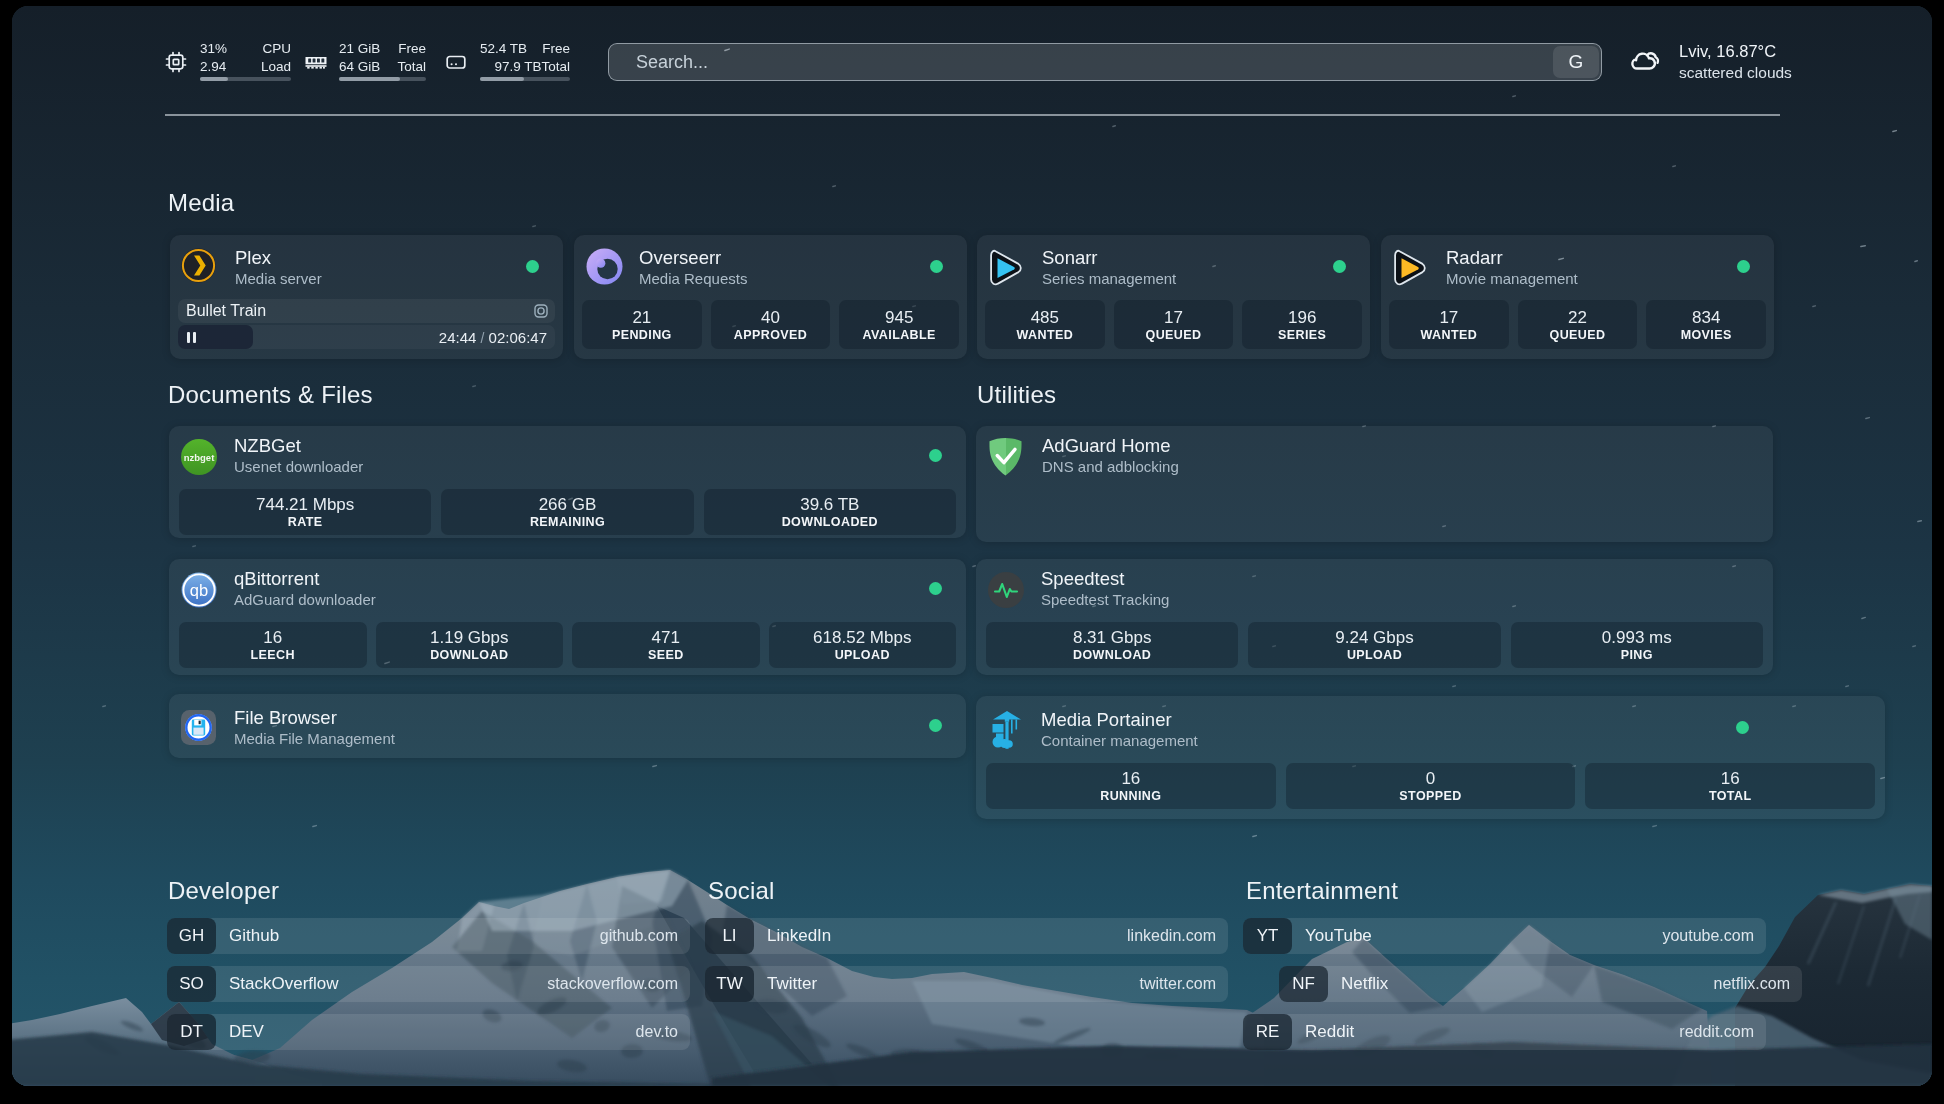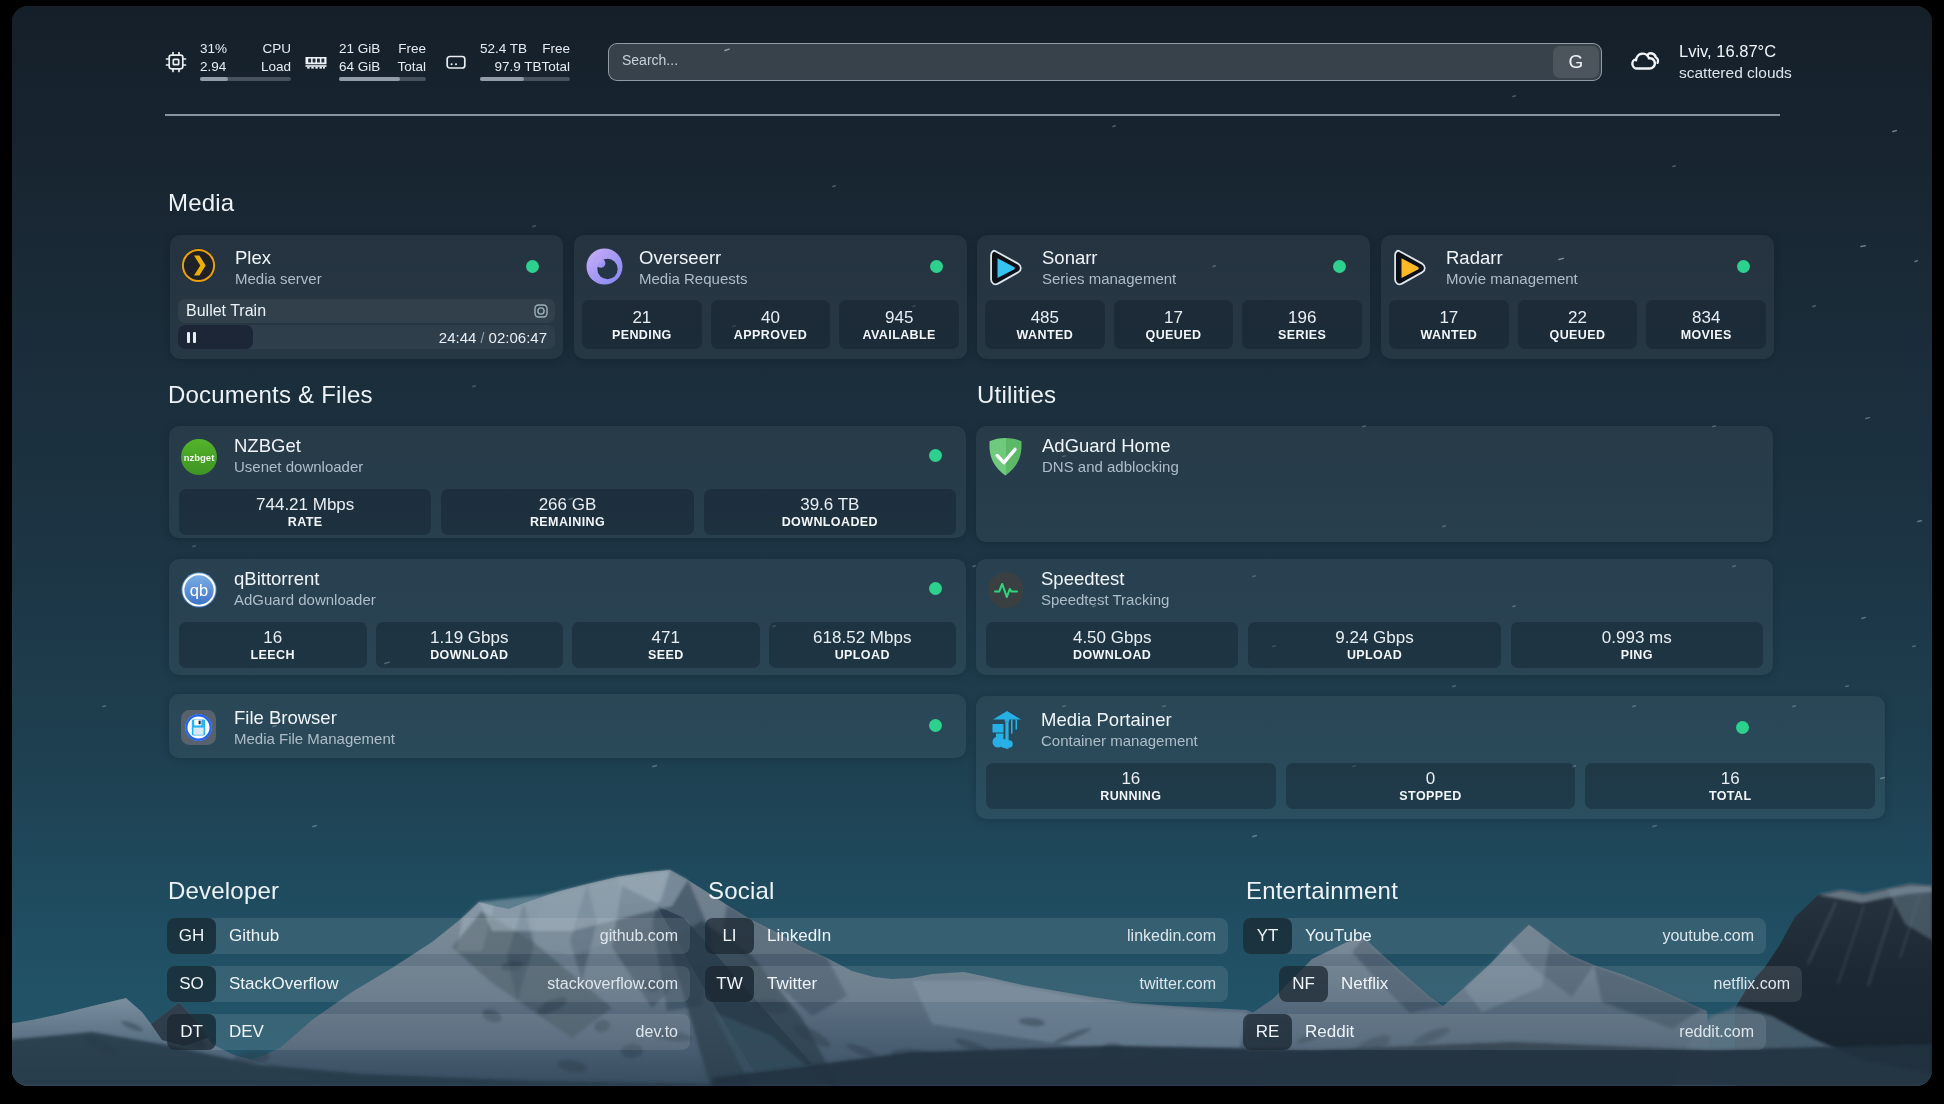--- a/index.html
+++ b/index.html
@@ -212,21 +212,21 @@
       </div>
       <div style="display:flex;justify-content:flex-end;">
         <span>97.9 TB</span>
         <span>Total</span>
       </div>
     </div>
     <div class="bar" style="left:468px;top:70.5px;width:90px;">
       <div class="barf" style="width:49%;"></div>
     </div>
     <div class="ab" style="left:596px;top:37px;width:994px;height:38px;border:1.5px solid rgba(205,215,224,0.6);border-radius:9px;background:rgba(255,255,255,0.15);">
-      <div class="ab" style="left:13px;top:8px;font-size:14px;color:#c7d1d9;">Search...</div>
+      <div class="ab" style="left:27px;top:8px;font-size:18px;color:#c7d1d9;">Search...</div>
       <div class="ab" style="right:2px;top:2px;bottom:2px;width:46px;background:rgba(255,255,255,0.10);border-radius:7px;display:flex;align-items:center;justify-content:center;font-size:19px;color:#eef3f7;">G</div>
     </div>
     <div class="ab" style="left:1615px;top:40px;"><svg width="33" height="29" viewBox="0 0 33 29" style="">
         <g stroke="#f2f5f8" stroke-width="2.4" fill="none" stroke-linejoin="round" stroke-linecap="round">
           <path d="M20.2 9.2a4.8 4.8 0 0 1 8.5 2.1 4.2 4.2 0 0 1 1.9 5.5"></path>
           <path d="M9.1 14.2a6.6 6.6 0 0 1 12.9-1.9 5.1 5.1 0 0 1 4.4 8.6 5.4 5.4 0 0 1-3.9 1.6H10a4.7 4.7 0 0 1-0.9-9.3z"></path>
         </g>
       </svg></div>
     <div class="ab" style="left:1667px;top:35px;font-size:16.5px;color:#f0f4f8;line-height:21px;">Lviv, 16.87°C<br><span style="font-size:15.5px;color:#dbe3ea;">scattered clouds</span></div>
     <div class="ab" style="left:153px;top:108px;width:1615px;height:1.5px;background:rgba(233,240,245,0.55);"></div>
@@ -416,21 +416,21 @@
     </div>
     <div class="card" style="left:964px;top:553px;width:797px;height:116px;">
       <div class="ab" style="left:12px;top:13px;"><svg width="36" height="36" viewBox="0 0 36 36" style="">
           <circle cx="18" cy="18" r="18" fill="#3a3f42"></circle>
           <path d="M7 19.5h4.2l3-7.5 4.6 13 3-8 1.6 2.5H29" fill="none" stroke="#2fd57c" stroke-width="2.1" stroke-linecap="round" stroke-linejoin="round"></path>
         </svg></div>
       <div class="ttl" style="left:65px;top:9px;">Speedtest</div>
       <div class="sub" style="left:65px;top:32px;">Speedtest Tracking</div>
       <div class="stats" style="left:10px;right:10px;top:63px;height:46px;gap:10px;">
         <div class="sb">
-          <div class="sv">4.50 Gbps</div>
+          <div class="sv">8.31 Gbps</div>
           <div class="sl">DOWNLOAD</div>
         </div>
         <div class="sb">
           <div class="sv">9.24 Gbps</div>
           <div class="sl">UPLOAD</div>
         </div>
         <div class="sb">
           <div class="sv">0.993 ms</div>
           <div class="sl">PING</div>
         </div>

